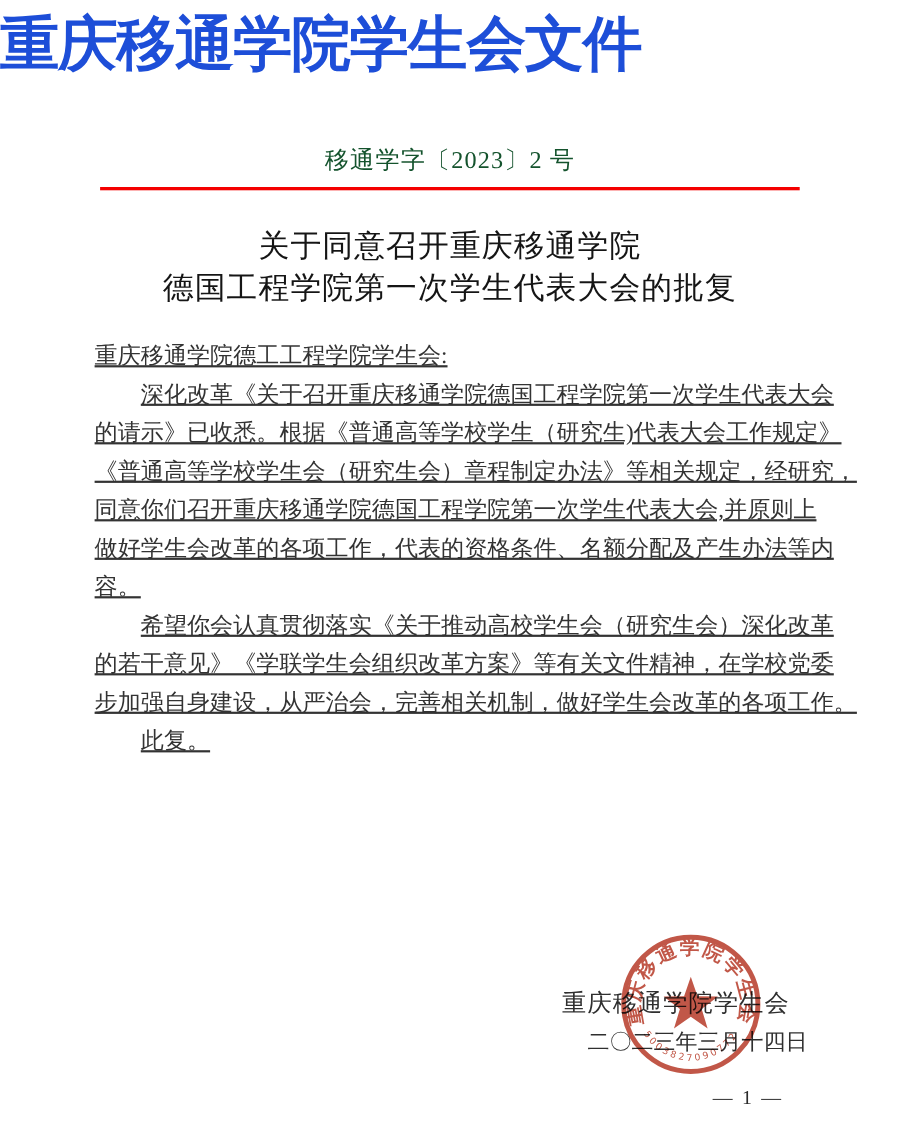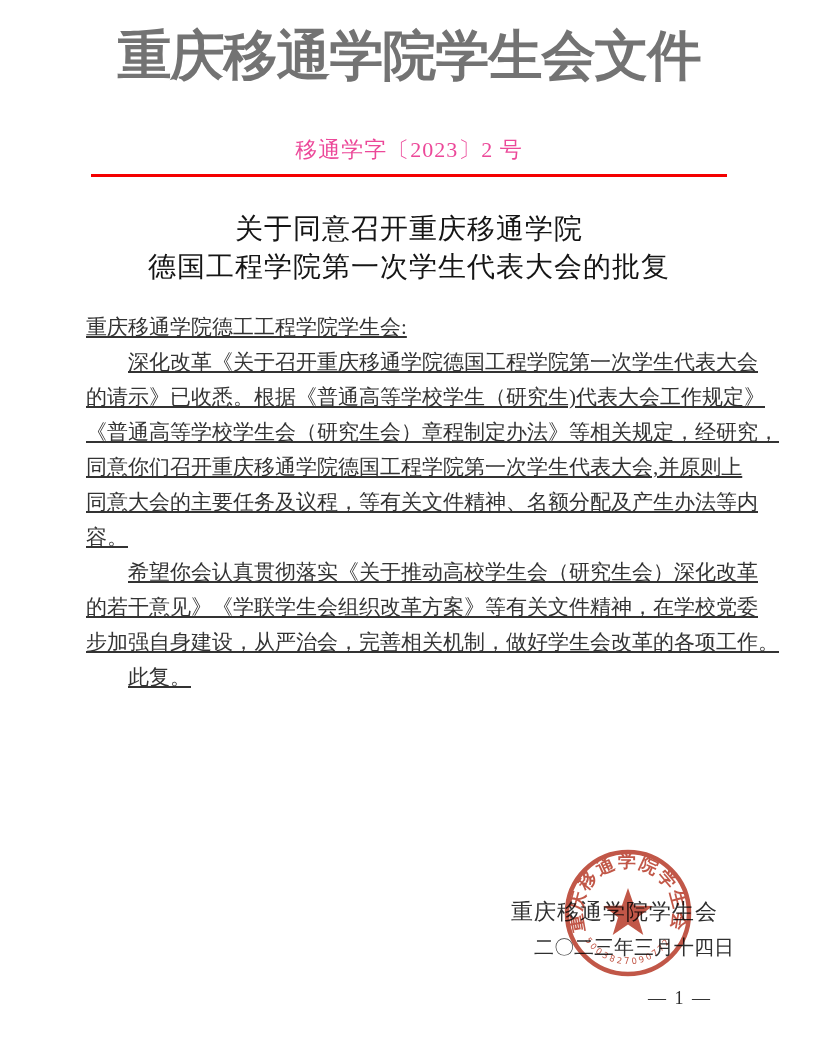--- a/index.html
+++ b/index.html
@@ -5,35 +5,35 @@
   html,body{margin:0;padding:0;background:#ffffff;}
   .page{
     position:relative;
     width:818px;height:1044px;
     background:#ffffff;
     overflow:hidden;
     font-family:"Liberation Serif","DejaVu Serif",serif;
     color:#333333;
   }
   .header{
-    padding-top:20px;
-    text-align:center;
-    color:#737373;
+    padding-top:4px;
+    text-align:left;
+    color:#1d4ed8;
     font-size:54px;
     line-height:72px;
     font-weight:bold;
     letter-spacing:-1px;
     font-family:"Liberation Serif","DejaVu Serif",serif;
   }
   .docnum{
-    margin-top:44px;
+    margin-top:56px;
     text-align:center;
     font-size:22px;
     line-height:28px;
-    color:#ec4899;
+    color:#14532d;
     letter-spacing:1px;
   }
   .redline{
     width:636px;height:3px;
     margin:10px auto 0 auto;
     background:#f40000;
   }
   .title{
     margin-top:33px;
     text-align:center;
@@ -96,21 +96,21 @@
     <div>关于同意召开重庆移通学院</div>
     <div>德国工程学院第一次学生代表大会的批复</div>
   </div>
 
   <div class="body">
     <div class="line">重庆移通学院德工工程学院学生会:</div>
     <div class="line indent">深化改革《关于召开重庆移通学院德国工程学院第一次学生代表大会</div>
     <div class="line">的请示》已收悉。根据《普通高等学校学生（研究生)代表大会工作规定》</div>
     <div class="line">《普通高等学校学生会（研究生会）章程制定办法》等相关规定，经研究，</div>
     <div class="line">同意你们召开重庆移通学院德国工程学院第一次学生代表大会,并原则上</div>
-    <div class="line">同意大会的主要任务及议程，等有关文件精神、名额分配及产生办法等内</div>
+    <div class="line">做好学生会改革的各项工作，代表的资格条件、名额分配及产生办法等内</div>
     <div class="line">容。</div>
     <div class="line indent">希望你会认真贯彻落实《关于推动高校学生会（研究生会）深化改革</div>
     <div class="line">的若干意见》《学联学生会组织改革方案》等有关文件精神，在学校党委</div>
     <div class="line">步加强自身建设，从严治会，完善相关机制，做好学生会改革的各项工作。</div>
     <div class="line indent">此复。</div>
   </div>
 
   <div class="sig-org">重庆移通学院学生会</div>
 
   <div class="sig-date">二〇二三年三月十四日</div>

